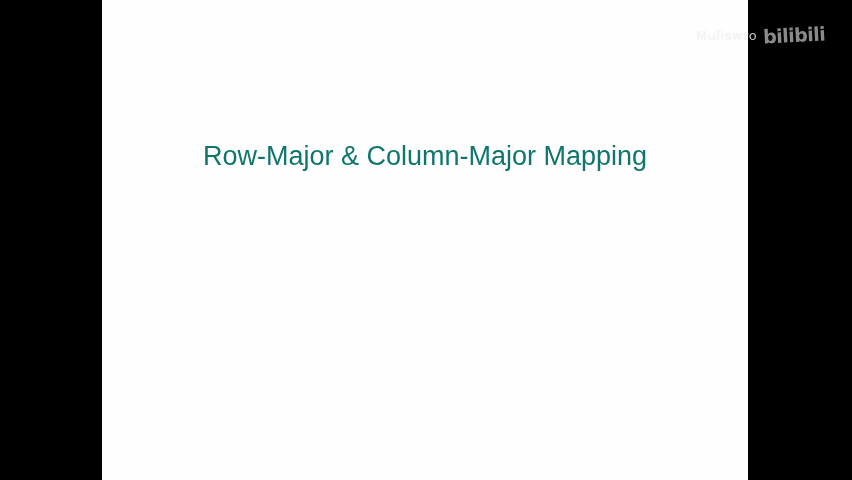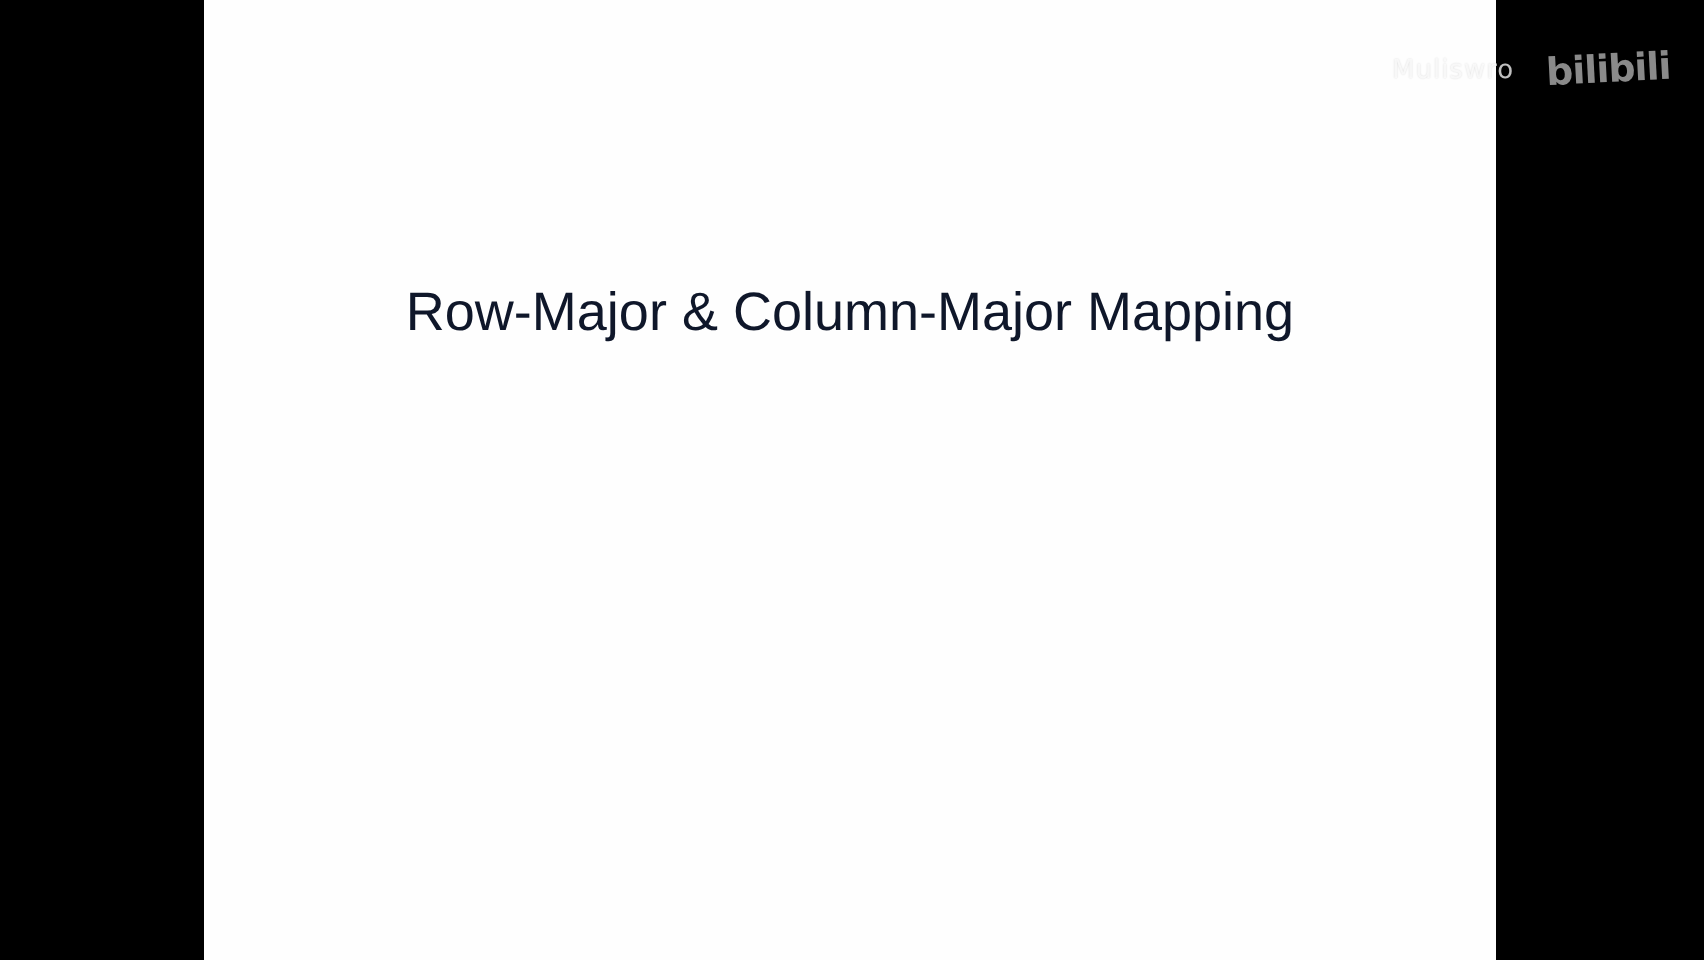--- a/index.html
+++ b/index.html
@@ -25,32 +25,32 @@
       background: #fefefe;
     }
     .slide-title {
       position: absolute;
       left: 0;
       top: 141px;
       width: 646px;
       text-align: center;
       font-family: "Liberation Sans", "DejaVu Sans", sans-serif;
       font-size: 27px;
-      color: #0f172a;
+      color: #0f766e;
       letter-spacing: 0px;
       white-space: nowrap;
     }
     .watermark {
       position: absolute;
       left: 696px;
       top: 22px;
       height: 26px;
       display: flex;
       align-items: center;
-      gap: 16px;
+      gap: 6px;
       font-family: "DejaVu Sans", sans-serif;
     }
     .watermark-user {
       font-size: 13px;
       color: rgba(255,255,255,0.75);
       letter-spacing: 0.5px;
       text-shadow: 0 0 1px rgba(0,0,0,0.15);
     }
     .watermark-logo {
       font-family: "DejaVu Sans", sans-serif;

